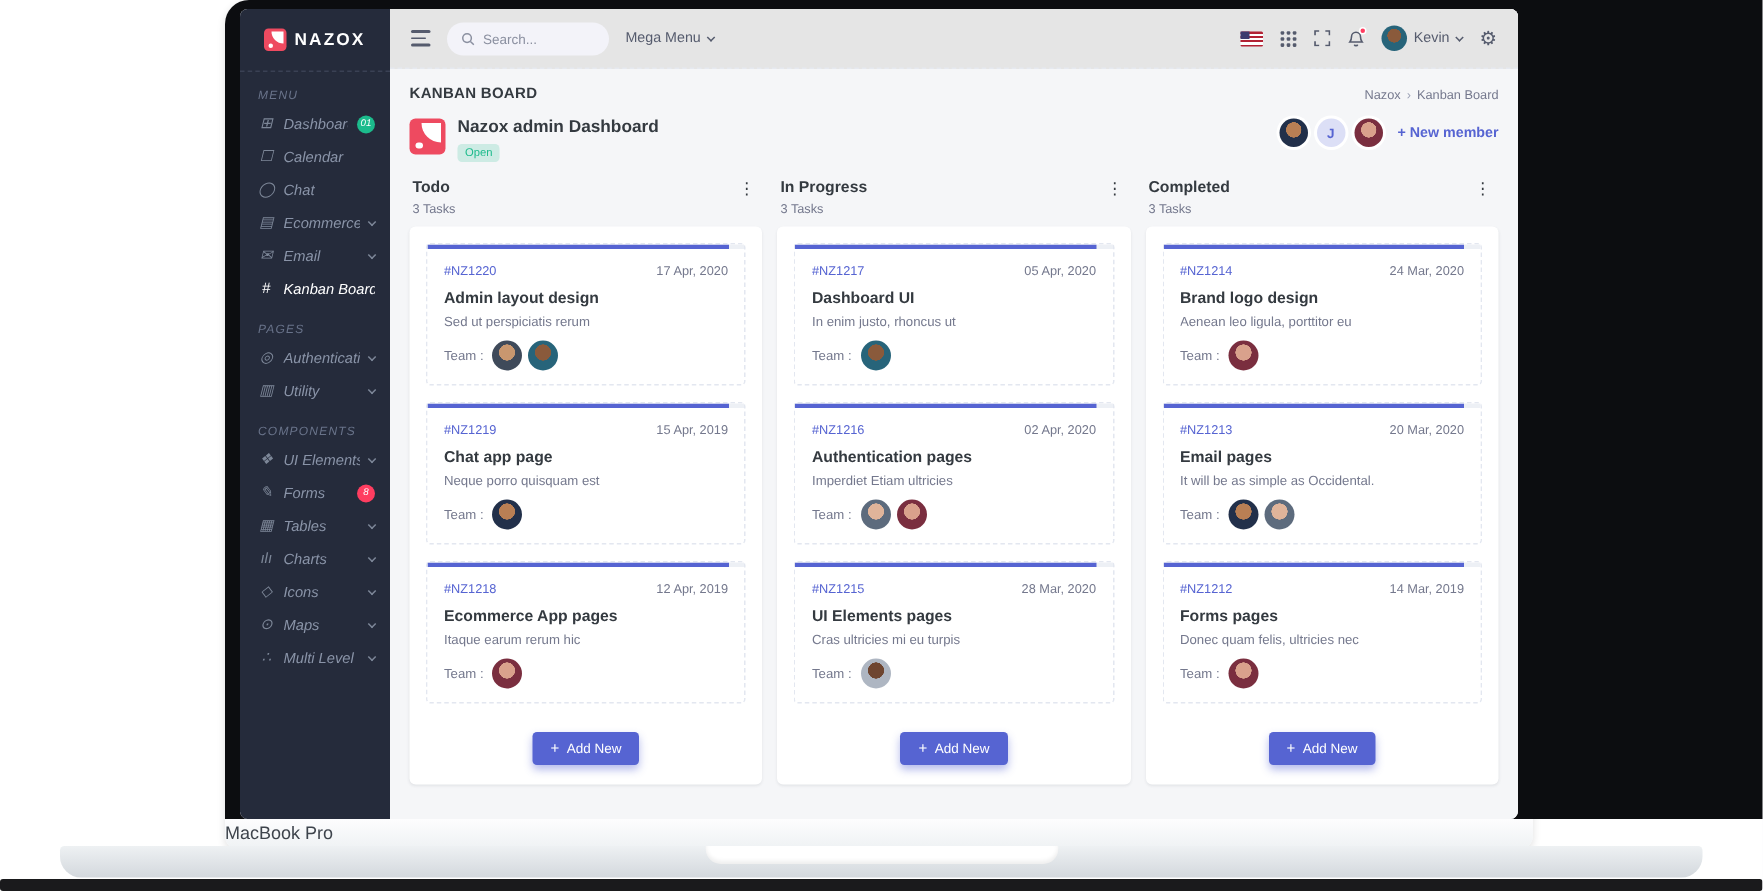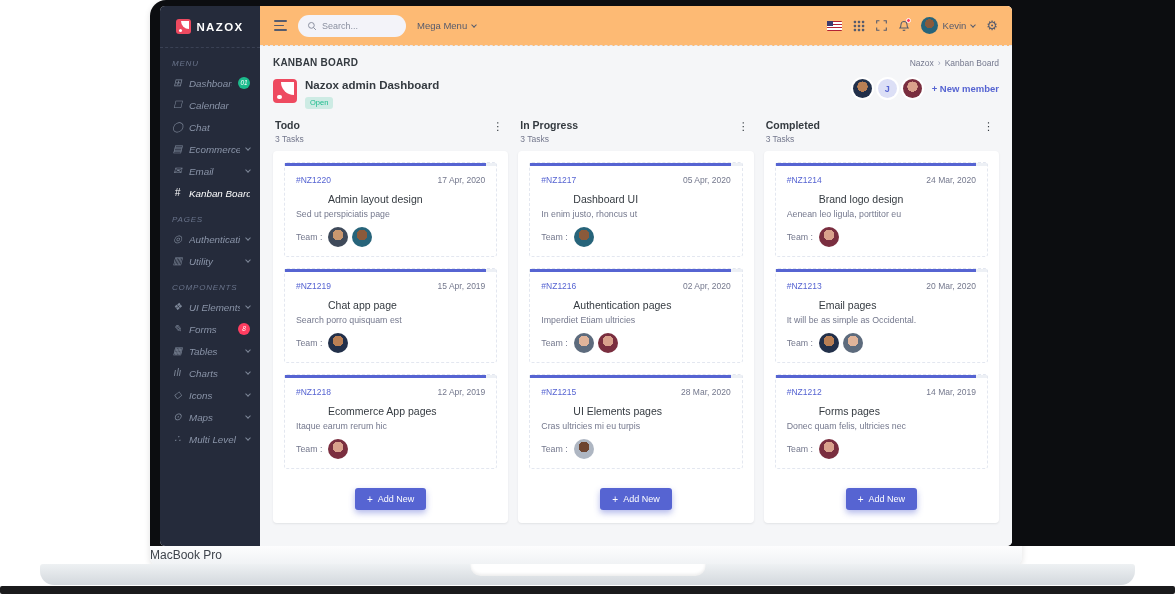--- a/index.html
+++ b/index.html
@@ -48,21 +48,21 @@
   .item.active .lbl, .item.active .ic { color:#ffffff; }
   .caret { width:4px; height:4px; border-right:1px solid #7d8798; border-bottom:1px solid #7d8798;
            transform:rotate(45deg); margin-top:-3px; flex-shrink:0; }
   .badge-pill { min-width:12px; height:12px; padding:0 2px; border-radius:7px; color:#fff;
                 font-size:6.5px; line-height:12px; text-align:center; flex-shrink:0; }
   .bg-success { background:#1cbb8c; }
   .bg-danger  { background:#ff3d60; }
 
   
   .main { flex:1; min-width:0; display:flex; flex-direction:column; background:#f5f6f8; }
-  .navbar { height:40px; background:#fdba74; display:flex; align-items:center; gap:11px;
+  .navbar { height:40px; background:#e5e5e5; display:flex; align-items:center; gap:11px;
             padding:0 14px; flex-shrink:0; border-bottom:1px dashed #e6e9f0; }
   .hamburger { display:flex; flex-direction:column; gap:3px; cursor:pointer; }
   .hamburger i { display:block; width:13px; height:1.6px; background:#555b6d; border-radius:1px; }
   .hamburger i:nth-child(2){ width:10px; }
   .search-pill { width:108px; height:22px; background:#f3f3f9; border-radius:12px; display:flex;
                  align-items:center; gap:5px; padding:0 9px; }
   .search-pill input { border:none; outline:none; background:transparent; width:72px;
                        font-size:9px; color:#555b6d; font-family:inherit; }
   .search-pill input::placeholder { color:#8b90a0; }
   .mega { display:flex; align-items:center; gap:5px; font-size:9.5px; color:#555b6d;
@@ -118,22 +118,22 @@
   .kpanel { background:#fff; border-radius:4px; padding:11px; min-height:352px;
             box-shadow:0 1px 2px rgba(56,65,74,0.1); display:flex; flex-direction:column;
             gap:11px; }
   .kcard { border:1px dashed #e3e7f0; border-radius:3px; background:#fff; padding:0 11px 9px;
            cursor:grab; }
   .kprogress { height:3px; background:#edf0f5; margin:0 -11px 9px -11px; overflow:hidden; }
   .kprogress i { display:block; height:100%; width:95%; background:#5664d2; }
   .kcard-row1 { display:flex; justify-content:space-between; font-size:8.5px; margin-bottom:8px; }
   .kref { color:#5664d2; cursor:pointer; text-decoration:none; }
   .kdate { color:#74788d; }
-  .ktitle { font-size:10.5px; font-weight:normal; color:#343a40; margin-bottom:4px;
-            white-space:nowrap; overflow:hidden;margin-left:32px; }
+  .ktitle { font-size:10.5px; font-weight:bold; color:#343a40; margin-bottom:4px;
+            white-space:nowrap; overflow:hidden; }
   .kdesc { font-size:8.8px; color:#74788d; margin-bottom:8px; white-space:nowrap; overflow:hidden; }
   .kteam { display:flex; align-items:center; gap:6px; font-size:8.8px; color:#74788d; }
   .av { width:20px; height:20px; border-radius:50%; flex-shrink:0; }
   .av + .av { margin-left:-2px; box-shadow:0 0 0 1.5px #fff; }
   .av-1 { background:radial-gradient(circle at 50% 40%, #c9976f 34%, #3f4a5a 35%); }
   .av-2 { background:radial-gradient(circle at 50% 40%, #8a5a3b 34%, #27647a 35%); }
   .av-3 { background:radial-gradient(circle at 50% 40%, #d9a18c 34%, #7a2e3f 35%); }
   .av-4 { background:radial-gradient(circle at 50% 40%, #b97f54 34%, #22304a 35%); }
   .av-5 { background:radial-gradient(circle at 50% 40%, #e0b49a 34%, #5d6b7d 35%); }
   .av-6 { background:radial-gradient(circle at 50% 40%, #6e4530 34%, #aeb6c2 35%); }
@@ -342,37 +342,37 @@
                 <div class="kpanel">
                   <div class="kcard">
                     <div class="kprogress">
                         <i></i>
                       </div>
                     <div class="kcard-row1">
                       <span class="kref">#NZ1220</span>
                       <span class="kdate">17 Apr, 2020</span>
                     </div>
                     <div class="ktitle">Admin layout design</div>
-                    <div class="kdesc">Sed ut perspiciatis page</div>
+                    <div class="kdesc">Sed ut perspiciatis rerum</div>
                     <div class="kteam">
                         <span>Team :</span>
                         <span class="av av-1"></span>
                         <span class="av av-2"></span>
                       </div>
                   </div>
                   <div class="kcard">
                     <div class="kprogress">
                         <i></i>
                       </div>
                     <div class="kcard-row1">
                       <span class="kref">#NZ1219</span>
                       <span class="kdate">15 Apr, 2019</span>
                     </div>
                     <div class="ktitle">Chat app page</div>
-                    <div class="kdesc">Search porro quisquam est</div>
+                    <div class="kdesc">Neque porro quisquam est</div>
                     <div class="kteam">
                         <span>Team :</span>
                         <span class="av av-4"></span>
                       </div>
                   </div>
                   <div class="kcard">
                     <div class="kprogress">
                         <i></i>
                       </div>
                     <div class="kcard-row1">

